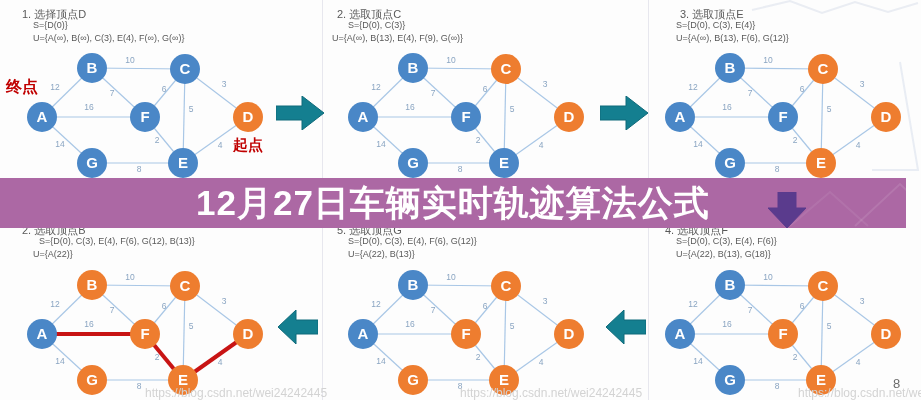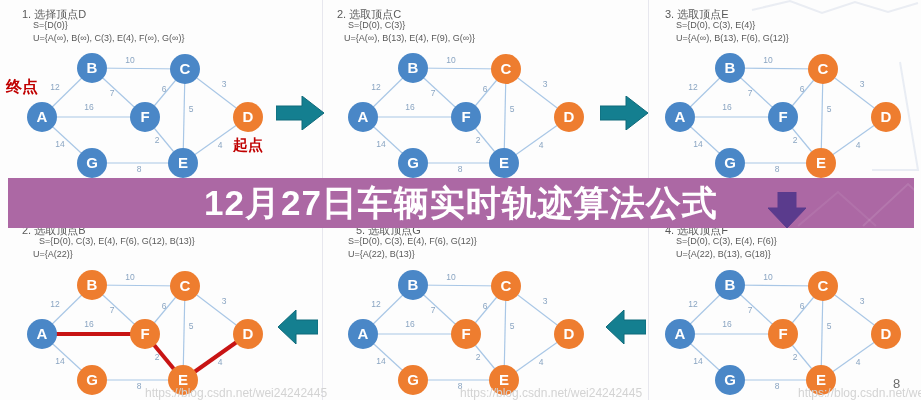--- a/index.html
+++ b/index.html
@@ -4,21 +4,21 @@
 <style>
   html,body{margin:0;padding:0;}
   body{width:921px;height:400px;position:relative;overflow:hidden;background:#fdfdfd;
        font-family:"Liberation Sans",sans-serif;}
   .sep{position:absolute;top:0;width:1px;height:400px;background:#e7e7ee;z-index:0;}
   .panel-title{position:absolute;font-size:11px;color:#595959;white-space:nowrap;z-index:2;}
   .panel-line{position:absolute;font-size:9px;color:#595959;white-space:nowrap;z-index:2;}
   .graph-svg{position:absolute;z-index:1;overflow:visible;}
   .arrow-svg{position:absolute;z-index:3;}
   .arrow-down{z-index:6;}
-  #banner{position:absolute;left:8px;top:178px;width:906px;height:50px;z-index:5;}
+  #banner{position:absolute;left:0;top:178px;width:906px;height:50px;z-index:5;}
   #banner-text{position:absolute;left:196px;top:0;line-height:50px;font-size:35px;
                font-weight:800;color:#ffffff;letter-spacing:1px;white-space:nowrap;}
   .red-label{position:absolute;color:#c00000;font-weight:bold;z-index:4;
              text-shadow:0 0 2px rgba(255,255,255,.8);}
   #end-label{left:6px;top:77px;font-size:16px;}
   #start-label{left:233px;top:136px;font-size:15px;}
   .watermark{position:absolute;top:386px;font-size:12px;color:#d3d3d3;z-index:2;white-space:nowrap;}
   #page-number{position:absolute;left:893px;top:376px;font-size:13px;color:#6b6b6b;z-index:4;}
   #deco{position:absolute;left:0;top:0;z-index:0;}
 </style>
@@ -70,21 +70,21 @@
       <text x="233" y="72" fill="#ffffff" font-size="15" font-weight="bold" text-anchor="middle">D</text>
       <circle cx="168" cy="113" r="15" fill="#4a87c7"></circle>
       <text x="168" y="118" fill="#ffffff" font-size="15" font-weight="bold" text-anchor="middle">E</text>
       <circle cx="130" cy="67" r="15" fill="#4a87c7"></circle>
       <text x="130" y="72" fill="#ffffff" font-size="15" font-weight="bold" text-anchor="middle">F</text>
       <circle cx="77" cy="113" r="15" fill="#4a87c7"></circle>
       <text x="77" y="118" fill="#ffffff" font-size="15" font-weight="bold" text-anchor="middle">G</text>
     </svg>
     <div class="panel-title" style="left: 337px; top: 7px;">2. 选取顶点C</div>
     <div class="panel-line" style="left: 348px; top: 20px;">S={D(0), C(3)}</div>
-    <div class="panel-line" style="left: 344px; top: 33px;">U={A(∞), B(13), E(4), F(9), G(∞)}</div>
+    <div class="panel-line" style="left: 332px; top: 33px;">U={A(∞), B(13), E(4), F(9), G(∞)}</div>
     <svg width="260" height="140" class="graph-svg" style="left: 336px; top: 50px;">
       <line x1="27" y1="67" x2="77" y2="18" stroke="#a9c7e6" stroke-width="1.2"></line>
       <line x1="77" y1="18" x2="170" y2="19" stroke="#a9c7e6" stroke-width="1.2"></line>
       <line x1="77" y1="18" x2="130" y2="67" stroke="#a9c7e6" stroke-width="1.2"></line>
       <line x1="27" y1="67" x2="130" y2="67" stroke="#a9c7e6" stroke-width="1.2"></line>
       <line x1="170" y1="19" x2="130" y2="67" stroke="#a9c7e6" stroke-width="1.2"></line>
       <line x1="170" y1="19" x2="233" y2="67" stroke="#a9c7e6" stroke-width="1.2"></line>
       <line x1="170" y1="19" x2="168" y2="113" stroke="#a9c7e6" stroke-width="1.2"></line>
       <line x1="130" y1="67" x2="168" y2="113" stroke="#a9c7e6" stroke-width="1.2"></line>
       <line x1="27" y1="67" x2="77" y2="113" stroke="#a9c7e6" stroke-width="1.2"></line>
@@ -109,21 +109,21 @@
       <text x="170" y="24" fill="#ffffff" font-size="15" font-weight="bold" text-anchor="middle">C</text>
       <circle cx="233" cy="67" r="15" fill="#ee7d2f"></circle>
       <text x="233" y="72" fill="#ffffff" font-size="15" font-weight="bold" text-anchor="middle">D</text>
       <circle cx="168" cy="113" r="15" fill="#4a87c7"></circle>
       <text x="168" y="118" fill="#ffffff" font-size="15" font-weight="bold" text-anchor="middle">E</text>
       <circle cx="130" cy="67" r="15" fill="#4a87c7"></circle>
       <text x="130" y="72" fill="#ffffff" font-size="15" font-weight="bold" text-anchor="middle">F</text>
       <circle cx="77" cy="113" r="15" fill="#4a87c7"></circle>
       <text x="77" y="118" fill="#ffffff" font-size="15" font-weight="bold" text-anchor="middle">G</text>
     </svg>
-    <div class="panel-title" style="left: 665px; top: 7px;">3. 选取顶点E</div>
+    <div class="panel-title" style="left: 680px; top: 7px;">3. 选取顶点E</div>
     <div class="panel-line" style="left: 676px; top: 20px;">S={D(0), C(3), E(4)}</div>
     <div class="panel-line" style="left: 676px; top: 33px;">U={A(∞), B(13), F(6), G(12)}</div>
     <svg width="260" height="140" class="graph-svg" style="left: 653px; top: 50px;">
       <line x1="27" y1="67" x2="77" y2="18" stroke="#a9c7e6" stroke-width="1.2"></line>
       <line x1="77" y1="18" x2="170" y2="19" stroke="#a9c7e6" stroke-width="1.2"></line>
       <line x1="77" y1="18" x2="130" y2="67" stroke="#a9c7e6" stroke-width="1.2"></line>
       <line x1="27" y1="67" x2="130" y2="67" stroke="#a9c7e6" stroke-width="1.2"></line>
       <line x1="170" y1="19" x2="130" y2="67" stroke="#a9c7e6" stroke-width="1.2"></line>
       <line x1="170" y1="19" x2="233" y2="67" stroke="#a9c7e6" stroke-width="1.2"></line>
       <line x1="170" y1="19" x2="168" y2="113" stroke="#a9c7e6" stroke-width="1.2"></line>
@@ -194,21 +194,21 @@
       <text x="170" y="24" fill="#ffffff" font-size="15" font-weight="bold" text-anchor="middle">C</text>
       <circle cx="233" cy="67" r="15" fill="#ee7d2f"></circle>
       <text x="233" y="72" fill="#ffffff" font-size="15" font-weight="bold" text-anchor="middle">D</text>
       <circle cx="168" cy="113" r="15" fill="#ee7d2f"></circle>
       <text x="168" y="118" fill="#ffffff" font-size="15" font-weight="bold" text-anchor="middle">E</text>
       <circle cx="130" cy="67" r="15" fill="#ee7d2f"></circle>
       <text x="130" y="72" fill="#ffffff" font-size="15" font-weight="bold" text-anchor="middle">F</text>
       <circle cx="77" cy="113" r="15" fill="#ee7d2f"></circle>
       <text x="77" y="118" fill="#ffffff" font-size="15" font-weight="bold" text-anchor="middle">G</text>
     </svg>
-    <div class="panel-title" style="left: 337px; top: 223px; margin-left: 19px;">5. 选取顶点G</div>
+    <div class="panel-title" style="left: 337px; top: 223px;">5. 选取顶点G</div>
     <div class="panel-line" style="left: 348px; top: 236px;">S={D(0), C(3), E(4), F(6), G(12)}</div>
     <div class="panel-line" style="left: 348px; top: 249px;">U={A(22), B(13)}</div>
     <svg width="260" height="140" class="graph-svg" style="left: 336px; top: 267px;">
       <line x1="27" y1="67" x2="77" y2="18" stroke="#a9c7e6" stroke-width="1.2"></line>
       <line x1="77" y1="18" x2="170" y2="19" stroke="#a9c7e6" stroke-width="1.2"></line>
       <line x1="77" y1="18" x2="130" y2="67" stroke="#a9c7e6" stroke-width="1.2"></line>
       <line x1="27" y1="67" x2="130" y2="67" stroke="#a9c7e6" stroke-width="1.2"></line>
       <line x1="170" y1="19" x2="130" y2="67" stroke="#a9c7e6" stroke-width="1.2"></line>
       <line x1="170" y1="19" x2="233" y2="67" stroke="#a9c7e6" stroke-width="1.2"></line>
       <line x1="170" y1="19" x2="168" y2="113" stroke="#a9c7e6" stroke-width="1.2"></line>

